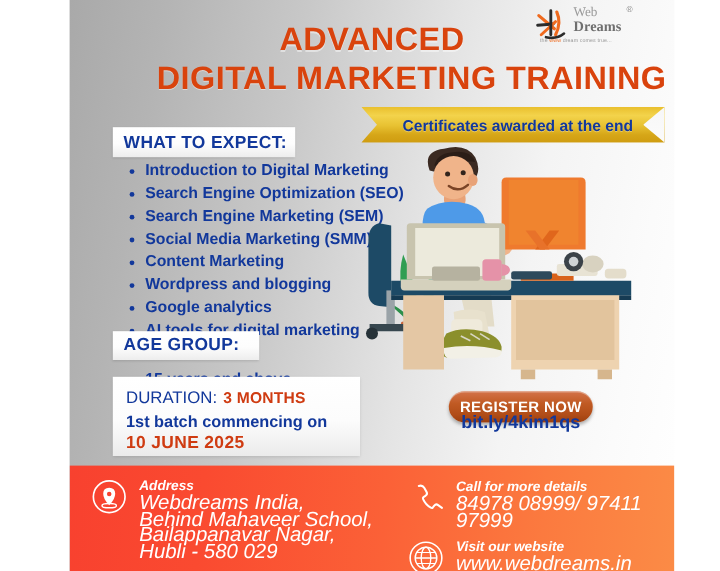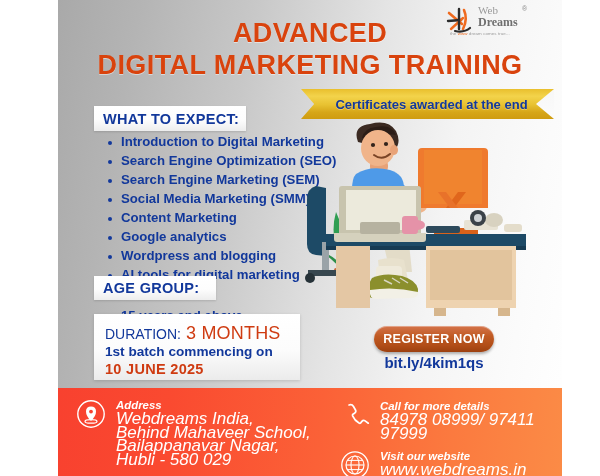--- a/index.html
+++ b/index.html
@@ -19,21 +19,21 @@
               font-weight:bold;font-family:"Liberation Serif",serif;line-height:12px;}
   #logo .reg{position:absolute;left:76px;top:1px;font-size:7px;color:#8a8a8a;}
   #logo .tag{position:absolute;left:4px;top:27px;font-size:4.4px;color:#9a9a9a;
              letter-spacing:.1px;white-space:nowrap;}
   #logo .tag b{color:#ef6a1e;font-weight:normal;}
 
   .title{position:absolute;width:100%;text-align:center;color:#d9430d;
          font-weight:bold;letter-spacing:.4px;
          text-shadow:0 1px 0 rgba(255,255,255,.45);}
   #title1{top:18px;font-size:27px;}
-  #title2{top:50px;font-size:27px;}
+  #title2{top:50px;font-size:27px;margin-left:33px;}
 
   
   #ribbon{position:absolute;left:243px;top:89px;width:253px;height:30px;
           background:linear-gradient(180deg,#e9bf2d 0%,#f3d34b 24%,#e8c232 52%,#d6a618 78%,#cf9c10 100%);
           clip-path:polygon(0 0,100% 0,100% 100%,0 100%,5.2% 50%);
           display:flex;align-items:center;justify-content:center;}
   #ribbon::after{content:"";position:absolute;right:0;top:0;width:18px;height:100%;
           background:linear-gradient(180deg,#f7f7f7,#fbfbfb);
           clip-path:polygon(100% 0,100% 100%,0 50%);}
   #ribbon span{font-size:13px;font-weight:bold;color:#12389b;position:relative;z-index:2;
@@ -52,38 +52,38 @@
             white-space:nowrap;}
   .blist li::before{content:"";position:absolute;left:5px;top:6.6px;width:4.4px;height:4.4px;
             border-radius:50%;background:#12389b;}
   #list-expect{top:134px;}
   #list-age{top:308px;}
 
   #box-duration{position:absolute;left:36px;top:314px;width:206px;height:66px;
         background:linear-gradient(180deg,#ffffff 0%,#fcfcfc 55%,#ebebeb 100%);
         box-shadow:0 1px 3px rgba(0,0,0,.15);}
   #box-duration .l1{position:absolute;left:11px;top:9px;font-size:14px;color:#12389b;}
-  #box-duration .l1 b{color:#cf3b11;font-weight:normal;font-size:18px;margin-left:5px;
+  #box-duration .l1 b{color:#cf3b11;font-weight:bold;font-size:13px;margin-left:5px;
         letter-spacing:.2px;}
   #box-duration .l2{position:absolute;left:11px;top:30px;font-size:13.6px;color:#12389b;
         font-weight:bold;}
   #box-duration .l3{position:absolute;left:11px;top:47px;font-size:14.5px;color:#cf3b11;
         font-weight:bold;letter-spacing:.3px;}
 
   
   #illus{position:absolute;left:240px;top:120px;width:250px;height:210px;}
 
   
   #register{position:absolute;left:316px;top:326px;width:120px;height:26px;border:none;
         border-radius:13px;cursor:pointer;
         background:linear-gradient(180deg,#d4734a 0%,#c05a23 40%,#b14d18 75%,#9c400f 100%);
         box-shadow:0 2px 3px rgba(0,0,0,.3),inset 0 1px 0 rgba(255,255,255,.35);
         color:#fff;font-size:12.5px;font-weight:bold;letter-spacing:.3px;
         font-family:"Liberation Sans",sans-serif;}
-  #bitly{position:absolute;left:316px;top:354px;width:120px;text-align:center;
+  #bitly{position:absolute;left:316px;top:344px;width:120px;text-align:center;
         font-size:15px;font-weight:bold;color:#12389b;}
 
   
   #footer{position:absolute;left:0;top:388px;width:504px;height:88px;
         background:linear-gradient(95deg,#f8412f 0%,#fa4a30 22%,#fb6137 52%,#fb7a3f 78%,#fb8b46 100%);}
   .fcol{position:absolute;color:#fff;font-style:italic;}
   #fc-address{left:18px;top:10px;}
   #fc-right{left:282px;top:11px;}
   .frow{position:relative;padding-left:40px;margin-bottom:9px;}
   .frow .ico{position:absolute;left:0;top:1px;width:30px;height:30px;}
@@ -121,22 +121,22 @@
 
   <div class="hbox" id="box-expect">
     <span>WHAT TO EXPECT:</span>
   </div>
   <ul class="blist" id="list-expect">
     <li>Introduction to Digital Marketing</li>
     <li>Search Engine Optimization (SEO)</li>
     <li>Search Engine Marketing (SEM)</li>
     <li>Social Media Marketing (SMM)</li>
     <li>Content Marketing</li>
+    <li>Wordpress and blogging</li>
     <li>Google analytics</li>
-    <li>Wordpress and blogging</li>
     <li>AI tools for digital marketing</li>
   </ul>
 
   <div class="hbox" id="box-age">
     <span>AGE GROUP:</span>
   </div>
   <ul class="blist" id="list-age">
     <li>15 years and above</li>
   </ul>
 

